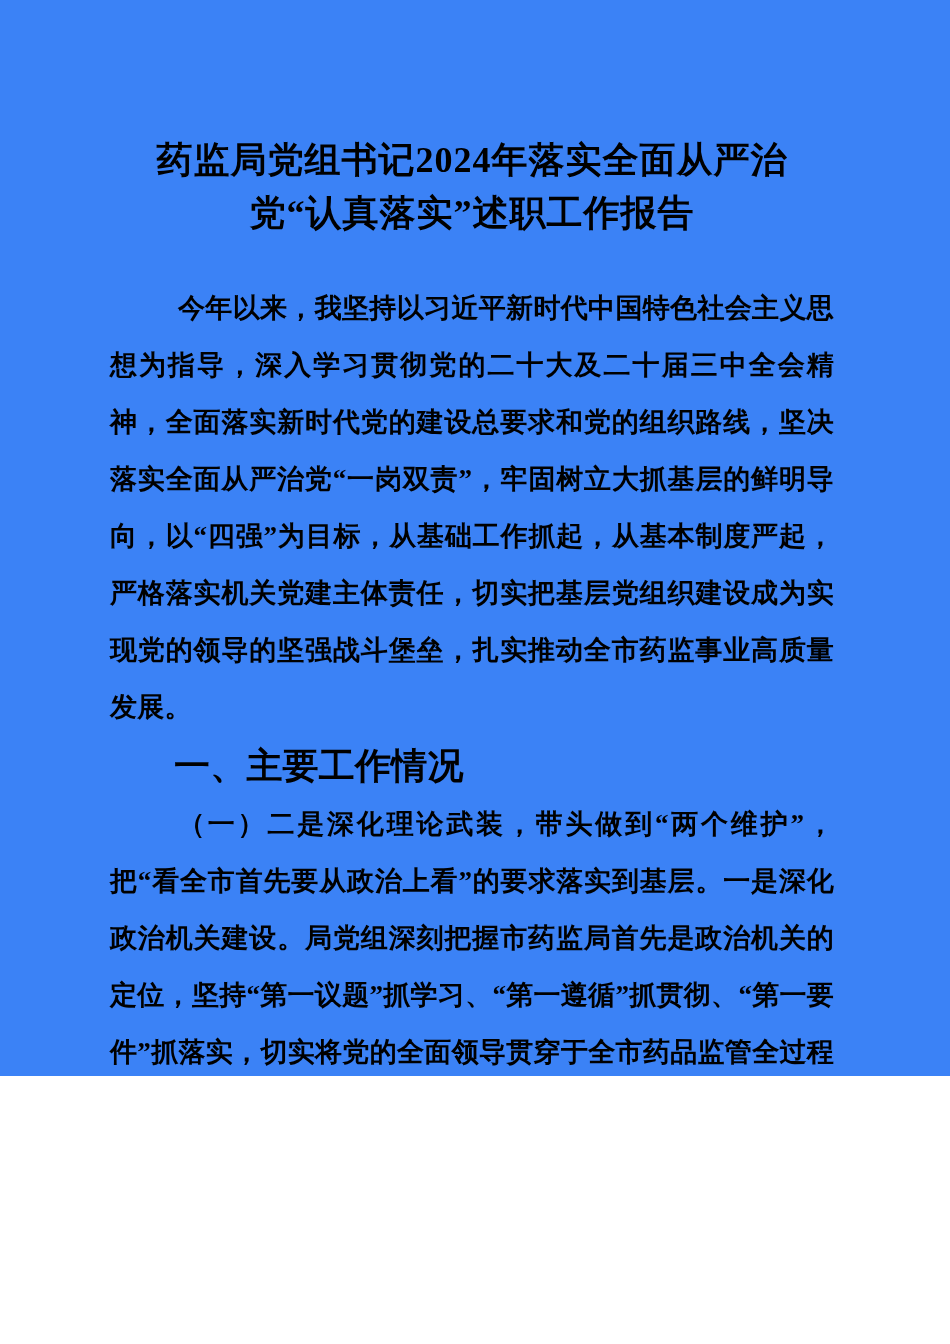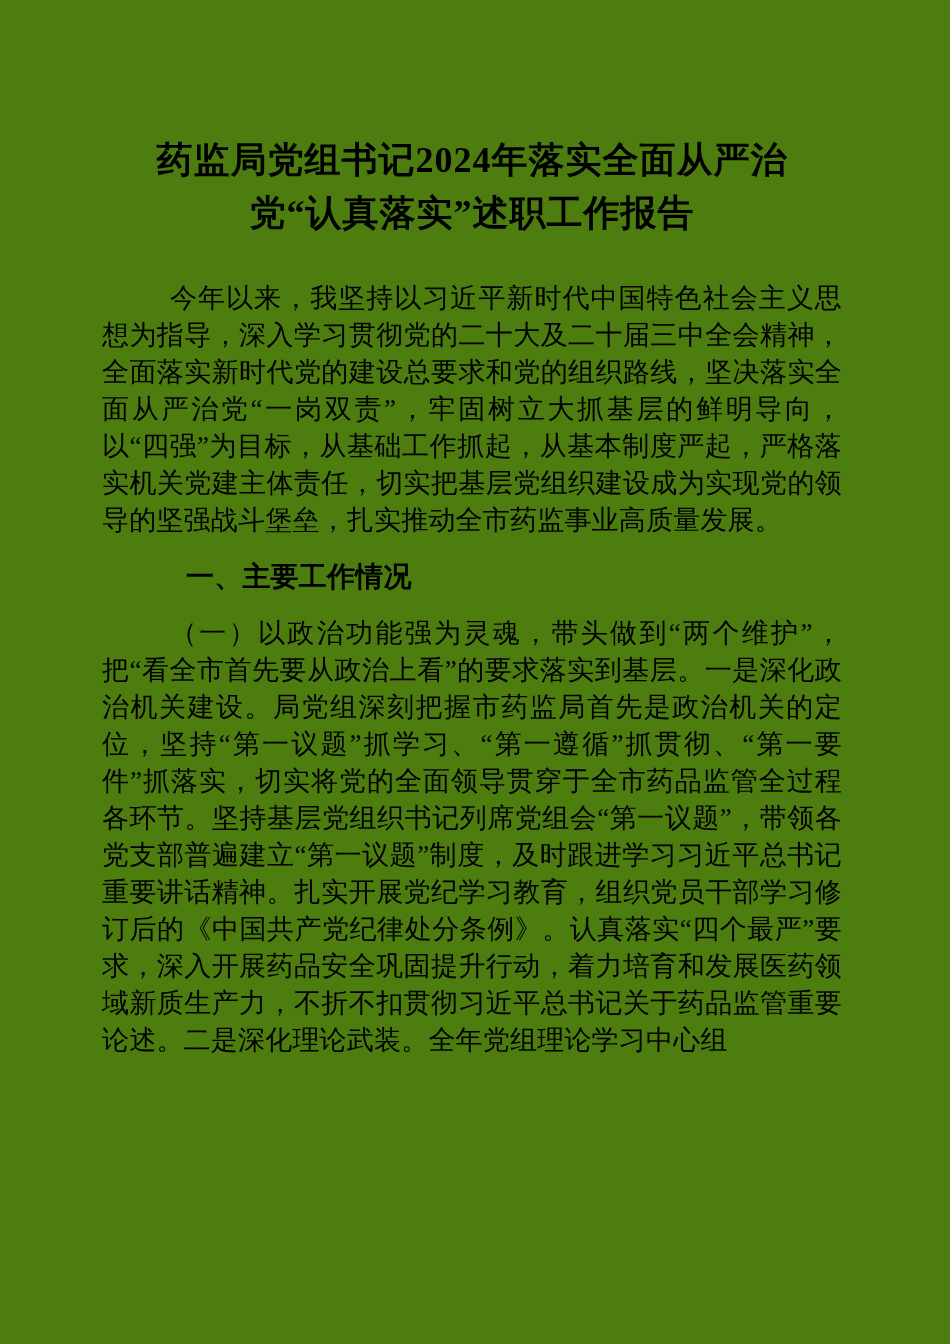--- a/index.html
+++ b/index.html
@@ -3,55 +3,56 @@
 <meta charset="utf-8">
 <style>
   html, body {
     margin: 0;
     padding: 0;
     background: #ffffff;
   }
   .page {
     position: relative;
     width: 950px;
-    height: 1344px;
+    height: 1076px;
     box-sizing: border-box;
     padding: 134px 108px 0 102px;
-    background: #4d7c0f;
+    background: #3b82f6;
     color: #000000;
     overflow: hidden;
   }
   .doc-title {
     margin: 0 0 40px 0;
     font-family: "Liberation Serif", "DejaVu Serif", serif;
     font-weight: bold;
     font-size: 36px;
     line-height: 53px;
     text-align: center;
     letter-spacing: 1px;
   }
   .doc-title .title-line {
     display: block;
     white-space: nowrap;
   }
   .body-para {
-    margin: 0;
+    margin: 8px;
     font-family: "Liberation Serif", "DejaVu Serif", serif;
     font-size: 27px;
-    line-height: 37px;
+    line-height: 57px;
     letter-spacing: 0.2px;
     text-align: justify;
     text-indent: 68px;
     word-break: break-all;
+    font-weight: bold;
   }
   .section-heading {
-    margin: 16px;
+    margin: 4px;
     font-family: Liberation Serif, serif;
     font-weight: bold;
-    font-size: 28px;
+    font-size: 36px;
     line-height: 44.3px;
     text-indent: 68px;
     letter-spacing: 0.2px;
   }
   .kaiti {
     
     font-family: "Liberation Serif", "DejaVu Serif", serif;
   }
 </style>
 </head>
@@ -61,15 +62,15 @@
 
   <h1 class="doc-title">
     <span class="title-line">药监局党组书记2024年落实全面从严治</span>
     <span class="title-line">党“认真落实”述职工作报告</span>
   </h1>
 
   <p class="body-para">今年以来，我坚持以习近平新时代中国特色社会主义思想为指导，深入学习贯彻党的二十大及二十届三中全会精神，全面落实新时代党的建设总要求和党的组织路线，坚决落实全面从严治党“一岗双责”，牢固树立大抓基层的鲜明导向，以“四强”为目标，从基础工作抓起，从基本制度严起，严格落实机关党建主体责任，切实把基层党组织建设成为实现党的领导的坚强战斗堡垒，扎实推动全市药监事业高质量发展。</p>
 
   <h2 class="section-heading">一、主要工作情况</h2>
 
-  <p class="body-para"><span class="kaiti">（一）以政治功能强为灵魂，带头做到“两个维护”，把“看全市首先要从政治上看”的要求落实到基层。</span><span>一是深化政治机关建设。局党组深刻把握市药监局首先是政治机关的定位，坚持“第一议题”抓学习、“第一遵循”抓贯彻、“第一要件”抓落实，切实将党的全面领导贯穿于全市药品监管全过程各环节。坚持基层党组织书记列席党组会“第一议题”，带领各党支部普遍建立“第一议题”制度，及时跟进学习习近平总书记重要讲话精神。扎实开展党纪学习教育，组织党员干部学习修订后的《中国共产党纪律处分条例》。认真落实“四个最严”要求，深入开展药品安全巩固提升行动，着力培育和发展医药领域新质生产力，不折不扣贯彻习近平总书记关于药品监管重要论述。二是深化理论武装。全年党组理论学习中心组</span></p>
+  <p class="body-para"><span class="kaiti">（一）二是深化理论武装，带头做到“两个维护”，把“看全市首先要从政治上看”的要求落实到基层。</span><span>一是深化政治机关建设。局党组深刻把握市药监局首先是政治机关的定位，坚持“第一议题”抓学习、“第一遵循”抓贯彻、“第一要件”抓落实，切实将党的全面领导贯穿于全市药品监管全过程各环节。坚持基层党组织书记列席党组会“第一议题”，带领各党支部普遍建立“第一议题”制度，及时跟进学习习近平总书记重要讲话精神。扎实开展党纪学习教育，组织党员干部学习修订后的《中国共产党纪律处分条例》。认真落实“四个最严”要求，深入开展药品安全巩固提升行动，着力培育和发展医药领域新质生产力，不折不扣贯彻习近平总书记关于药品监管重要论述。二是深化理论武装。全年党组理论学习中心组</span></p>
 
 </div>
 
 </body></html>

